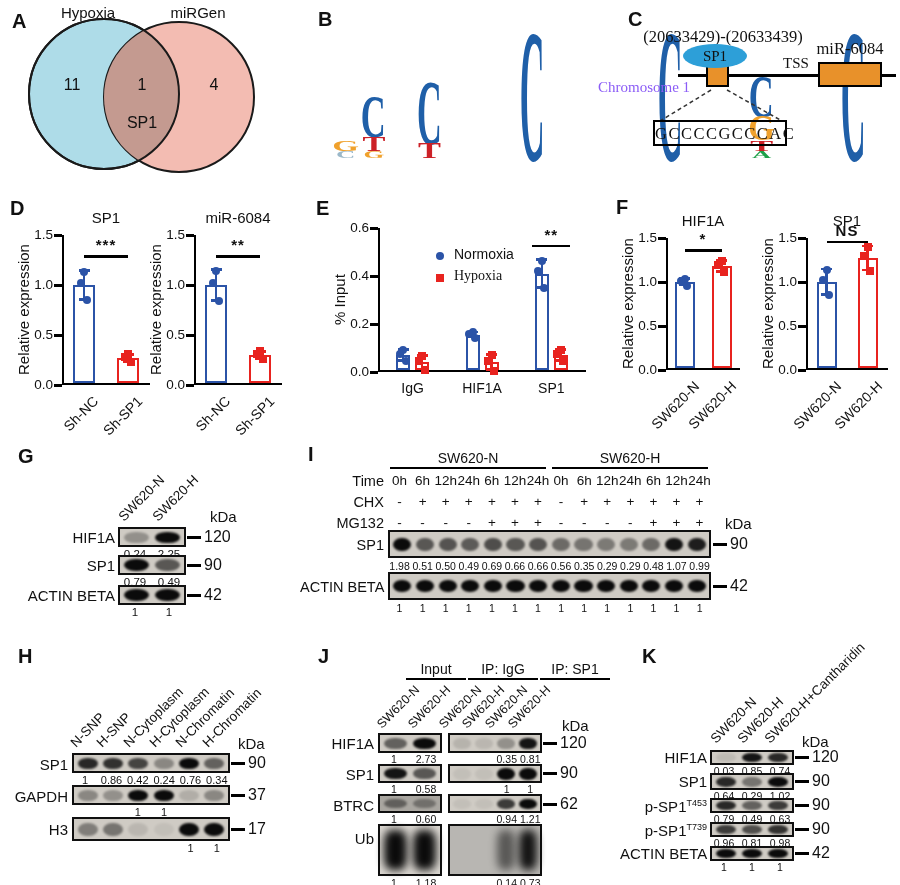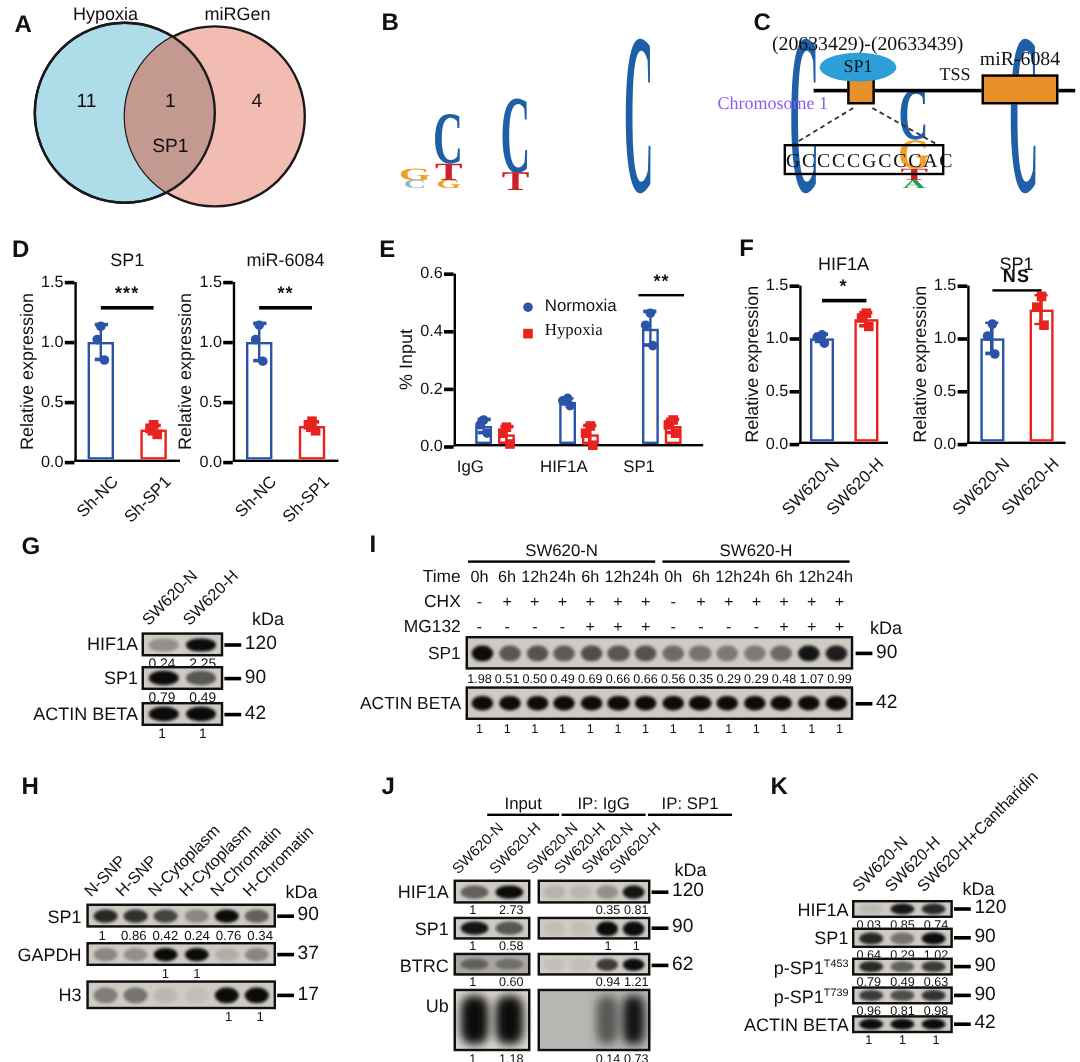--- a/index.html
+++ b/index.html
@@ -17,21 +17,21 @@
   
   .cpanel{font-family:"Liberation Serif",serif}
   .cpanel span,.cpanel div,.cpanel svg{position:absolute}
   
   .chart{position:absolute}
   .chart span{position:absolute}
   .plotframe{border-left:2.5px solid #000;border-bottom:2.5px solid #000}
   .ctitle{text-align:center;font-size:15px}
   .ytick{font-size:13.5px}
   .tickmark{width:8px;height:2.5px;background:#000}
-  .xlab{font-size:14px;text-align:left;white-space:nowrap}
+  .xlab{font-size:14px;text-align:center;white-space:nowrap}
   .xlab.rot{text-align:right;transform:rotate(-45deg);transform-origin:100% 0}
   .bar{background:#fff;border:2.5px solid}
   .err{width:2.5px}
   .cap{width:11px;height:2.5px}
   .pt{width:8px;height:8px}
   .pt.circle{border-radius:50%}
   .sigline{height:2.5px;background:#000}
   .siglab{text-align:center;font-weight:700;font-size:15px;letter-spacing:1px}
   .ylab{writing-mode:vertical-rl;transform:rotate(180deg);display:flex;align-items:center;
         justify-content:center;font-size:15px;width:18px;text-align:center}

